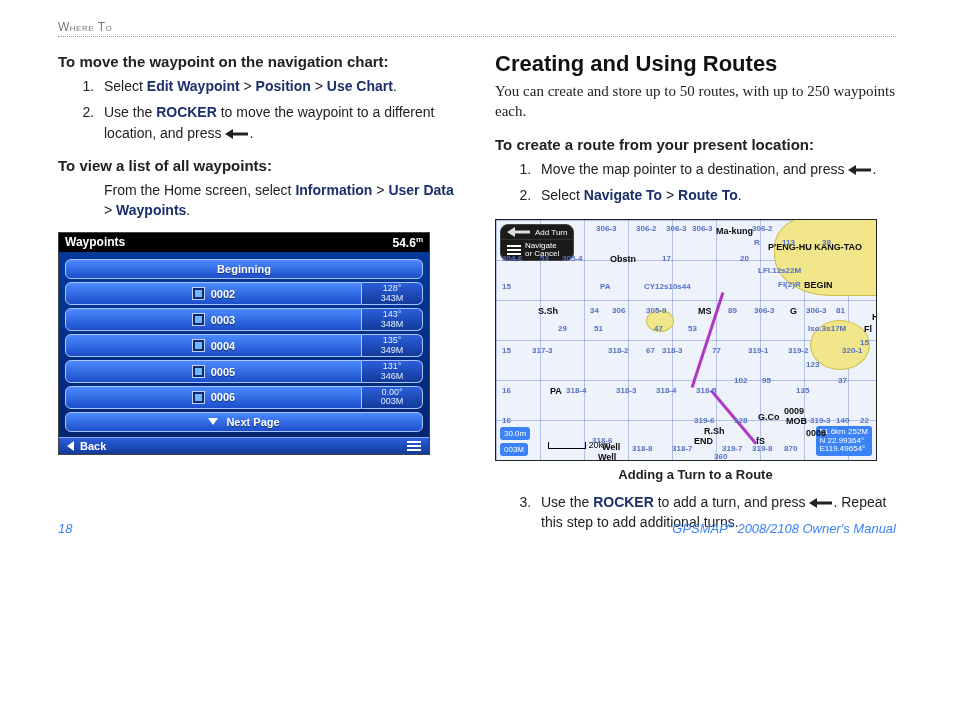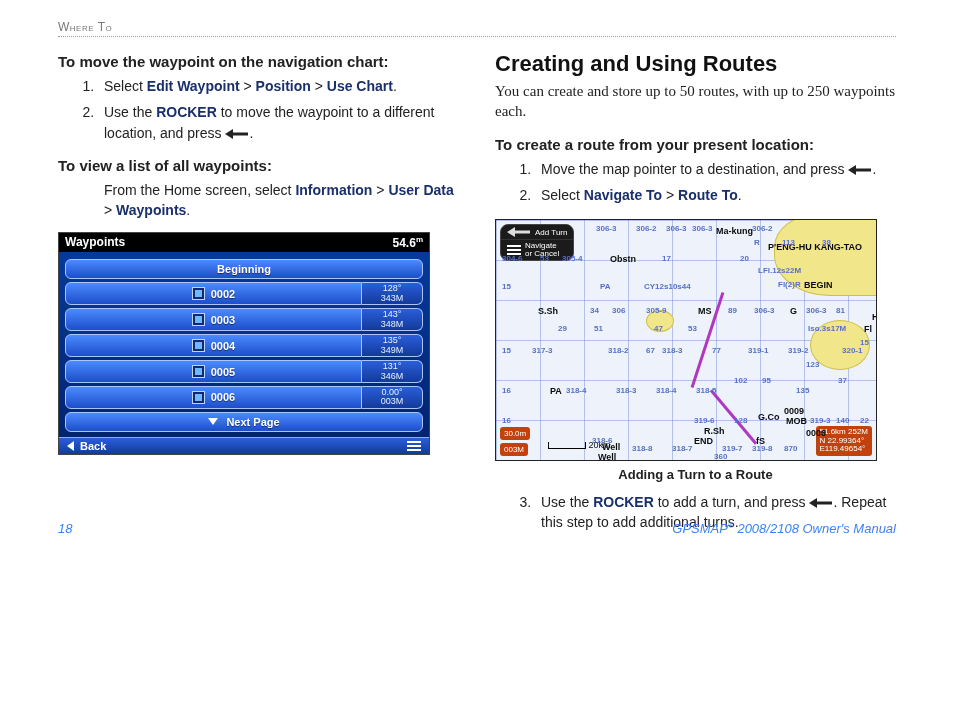--- a/index.html
+++ b/index.html
@@ -232,21 +232,21 @@
     font-size: 9px;
     font-weight: bold;
   }
   .route-line {
     position: absolute;
     width: 3px;
     background: #b037c0;
   }
   .overlay-box {
     position: absolute;
-    background: #c2410c;
+    background: #3b82f6;
     color: #fff;
     font-size: 8px;
     line-height: 1.2;
     border-radius: 3px;
     padding: 2px 4px;
   }
   .overlay-menu {
     position: absolute;
     left: 4px; top: 4px;
     background: #1b1b1b;

